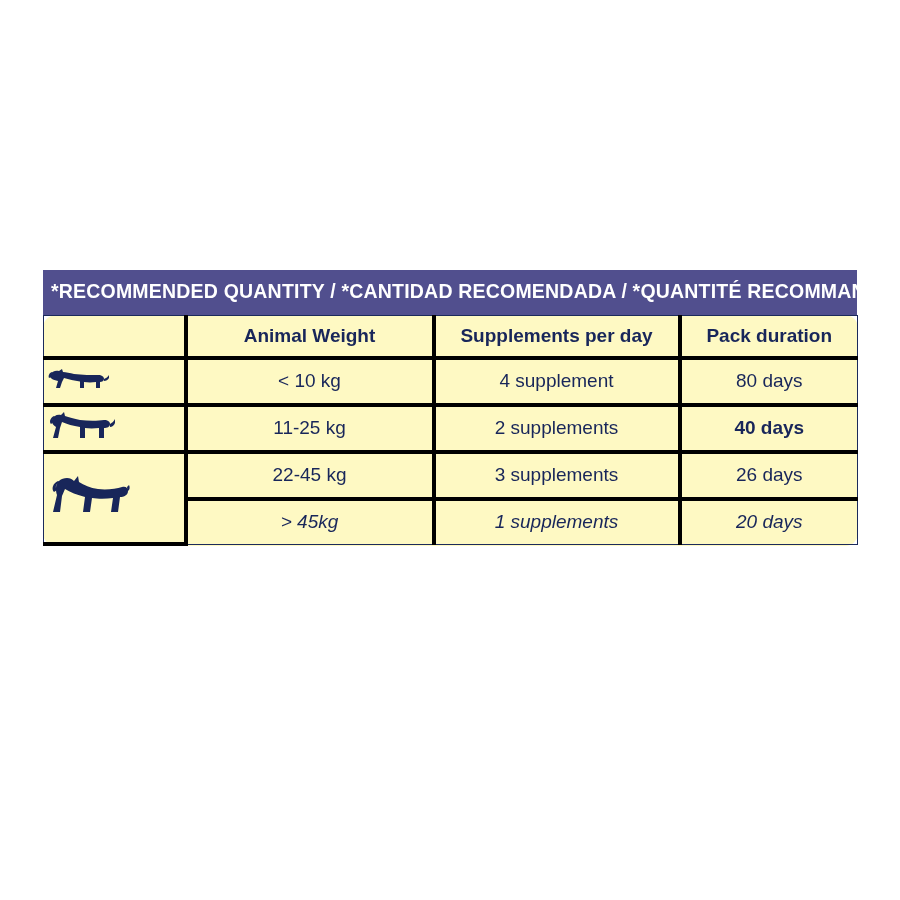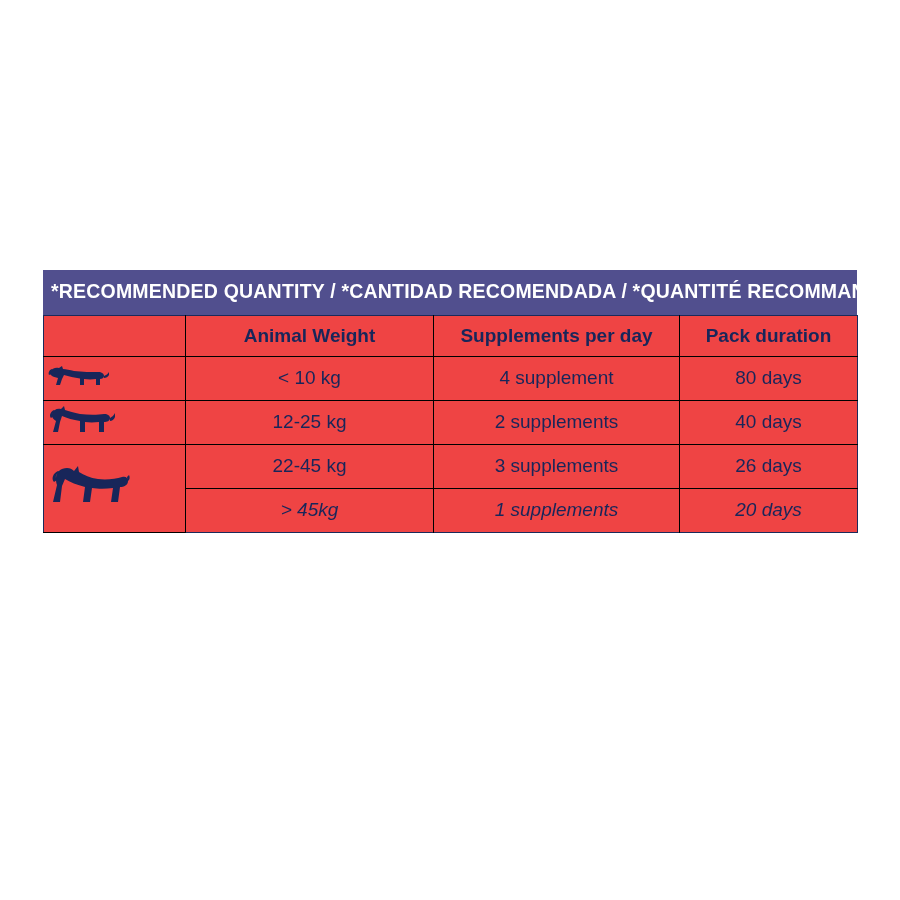--- a/index.html
+++ b/index.html
@@ -34,24 +34,25 @@
   }
   .banner .line {
     display: block;
     white-space: nowrap;
   }
 
   table.qty {
     width: 100%;
     border-collapse: collapse;
     table-layout: fixed;
-    background: #ef4444;
+    background: #fef9c3;
+    border-radius: 13px;
   }
   table.qty td, table.qty th {
-    border: 1px solid #000000;
+    border: 4px solid #000000;
     color: #18265a;
     font-size: 19px;
     text-align: center;
     vertical-align: middle;
     padding: 0;
   }
   
   table.qty {
     border: 1px solid #1b2a5b;
   }
@@ -81,21 +82,21 @@
     border-left: none !important;
   }
   tbody td.dur-cell {
     border-right: none !important;
   }
   tbody tr:last-child td {
     border-bottom: none !important;
     font-style: italic;
   }
 
-  .bold-dur { font-weight: normal; }
+  .bold-dur { font-weight: bold; }
 
   .dog-icon { display: block; margin: 0 auto; }
   .dog-icon svg { display: block; }
 </style>
 </head>
 <body>
 
 <div id="table-wrap">
 
   <div class="banner">
@@ -145,21 +146,21 @@
               <g fill="#18265a">
                 <path d="M8 8 C9 4 13 2 17 3 L20 0 L21 4 C25 5 30 7 36 8 C44 9 54 9 60 8 C64 8 66 10 66 12
                          C66 15 63 16 60 16 L60 26 L55 26 L55 16 C50 16.5 45 16.5 41 16 L41 26 L36 26 L36 15
                          C29 14 23 12 18 10 L16 16 L14 26 L9 26 L12 15 C9 13 7.5 11 8 8 Z"></path>
                 <path d="M66 12 C68 11 70 9 71 7 L71 11 C70 13.5 68 15 66 15 Z"></path>
                 <path d="M10 4 C6 6 5 10 7 12 L9 10.5 C8 8.5 8.5 6 11 5 Z"></path>
               </g>
             </svg>
           </span>
         </td>
-        <td>12-25 kg</td>
+        <td>11-25 kg</td>
         <td>2 supplements</td>
         <td class="dur-cell bold-dur">40 days</td>
       </tr>
 
       <tr>
         <td class="icon-cell" rowspan="2">
           <span class="dog-icon">
             <svg width="86" height="48" viewBox="0 0 86 48" aria-hidden="true">
               <g fill="#18265a">
                 <path d="M12 14 C12 8 17 4 23 4 C26 4 28 5 30 7 L34 2 L35 8 C40 11 46 14 54 15

